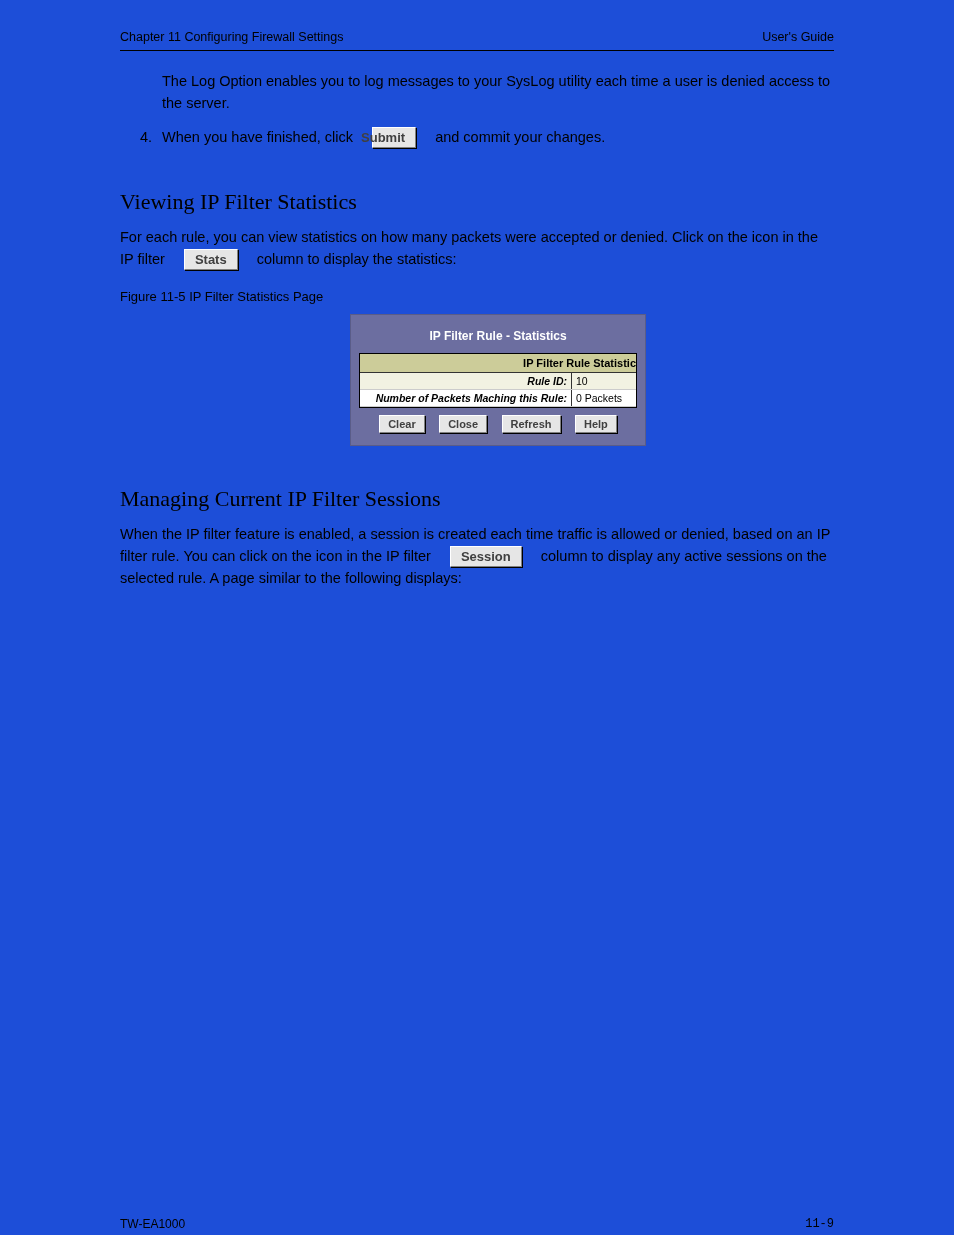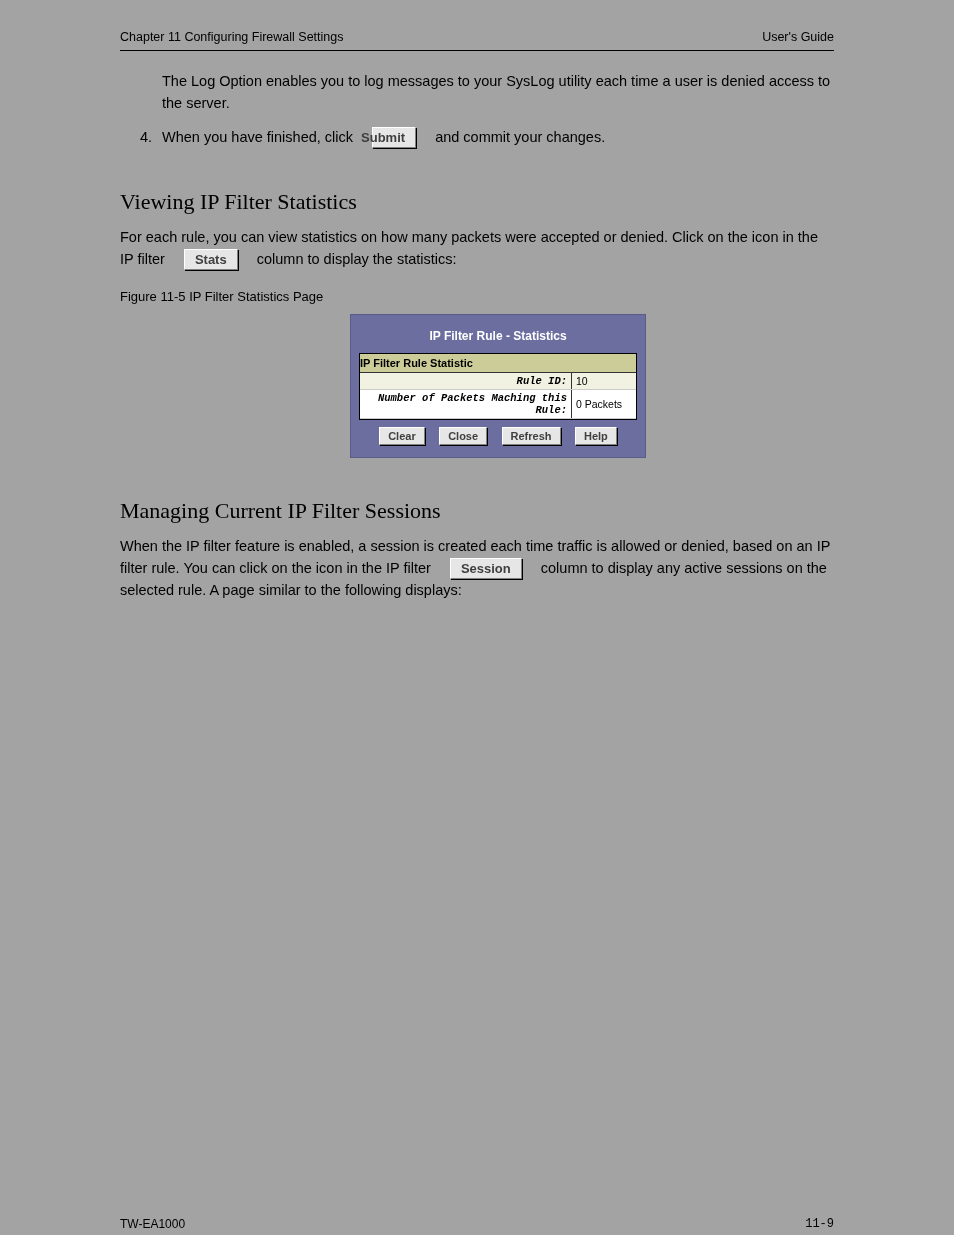--- a/index.html
+++ b/index.html
@@ -5,21 +5,21 @@
   html, body {
     margin: 0;
     padding: 0;
     background: #ffffff;
     font-family: Arial, Helvetica, sans-serif;
     color: #000000;
   }
   .page {
     width: 954px;
     min-height: 1235px;
-    background: #a3a3a3;
+    background: #1d4ed8;
     position: relative;
     margin: 0 auto;
   }
   .content {
     padding: 30px 120px 60px 120px;
   }
   .hr {
     border: none;
     border-top: 1px solid #000;
     margin: 0 0 20px 0;
@@ -93,21 +93,21 @@
   .dlg-inner {
     background: #ffffff;
     border: 1px solid #000;
   }
   .dlg-inner-title {
     background: #cccc99;
     border-bottom: 1px solid #333;
     font-family: Verdana, Geneva, sans-serif;
     font-weight: bold;
     font-size: 11px;
-    text-align: left;
+    text-align: right;
     padding: 3px 0;
   }
   table.dlg-tbl {
     border-collapse: collapse;
     width: 100%;
     font-family: Verdana, Geneva, sans-serif;
     font-size: 10.5px;
   }
   table.dlg-tbl td {
     padding: 2px 4px;
@@ -118,21 +118,20 @@
   }
   table.dlg-tbl tr.row2 td {
     background: #ffffff;
   }
   table.dlg-tbl td.lbl {
     text-align: right;
     font-style: italic;
     font-weight: bold;
     border-right: 1px solid #333;
     border-bottom: 1px solid #ccc;
-    font-family: Liberation Mono, monospace;
   }
   table.dlg-tbl td.val {
     text-align: left;
     width: 56px;
     border-bottom: 1px solid #ccc;
   }
   .dlg-btnrow {
     text-align: center;
     padding: 6px 0 0 0;
   }

